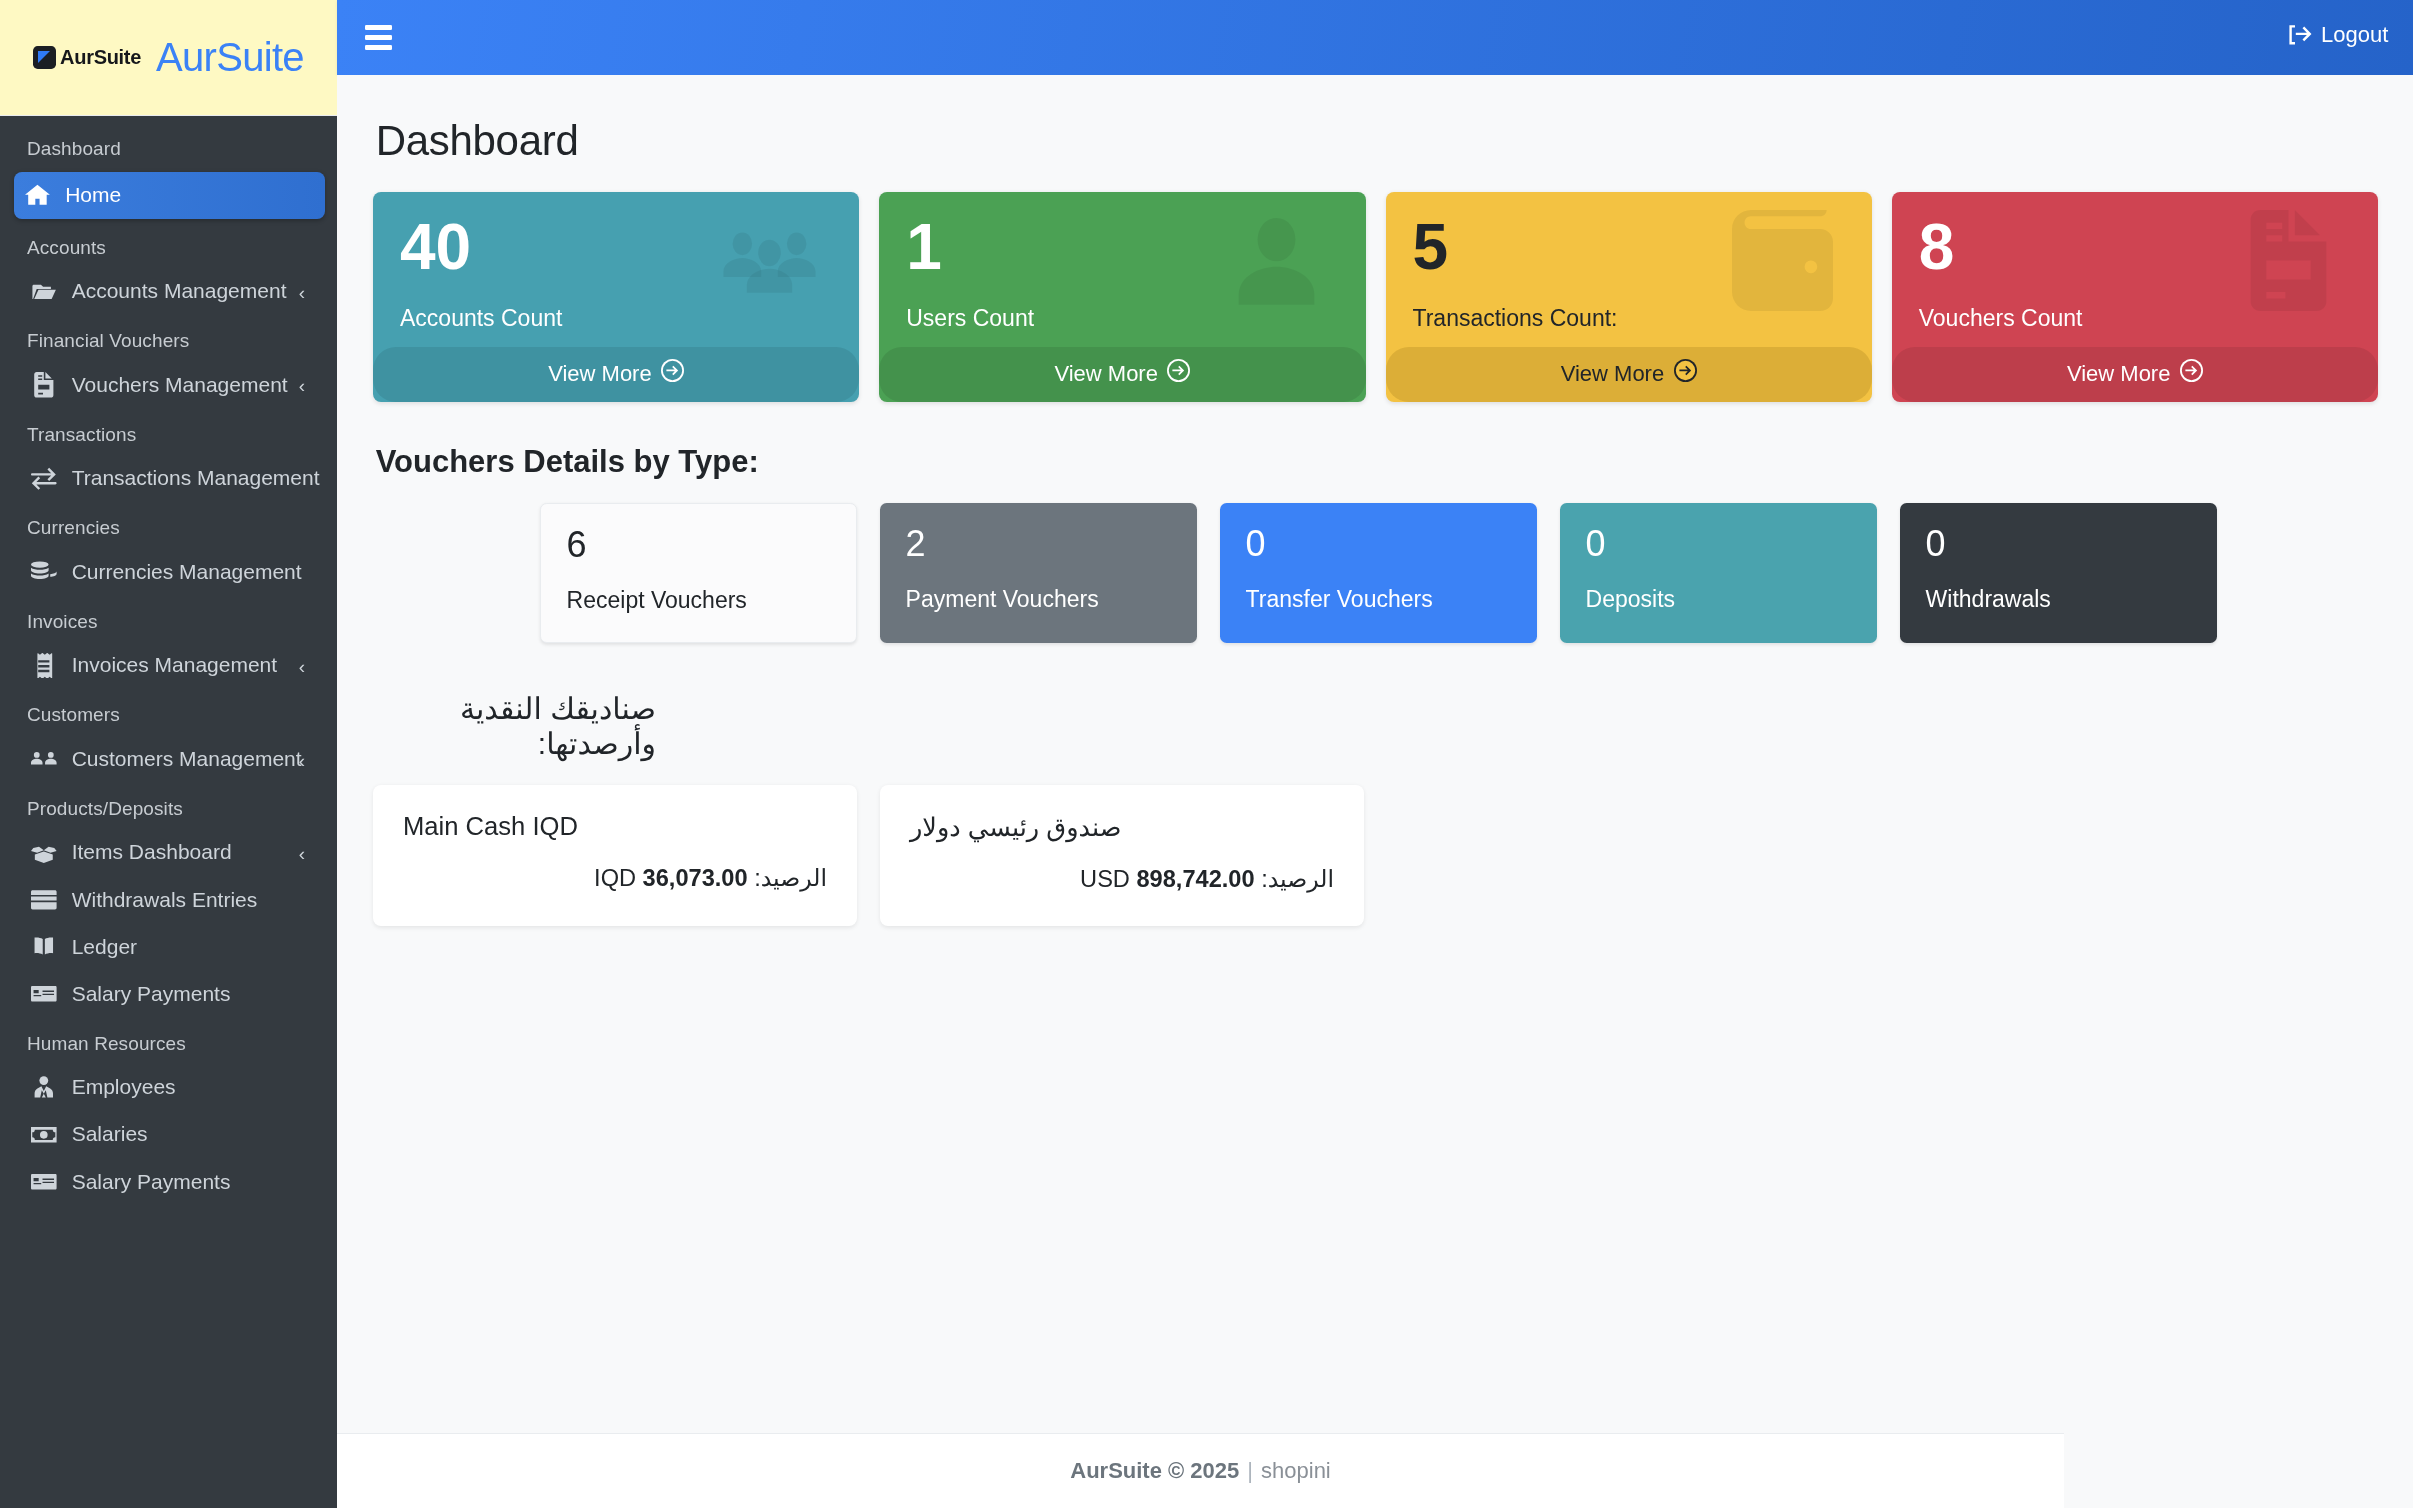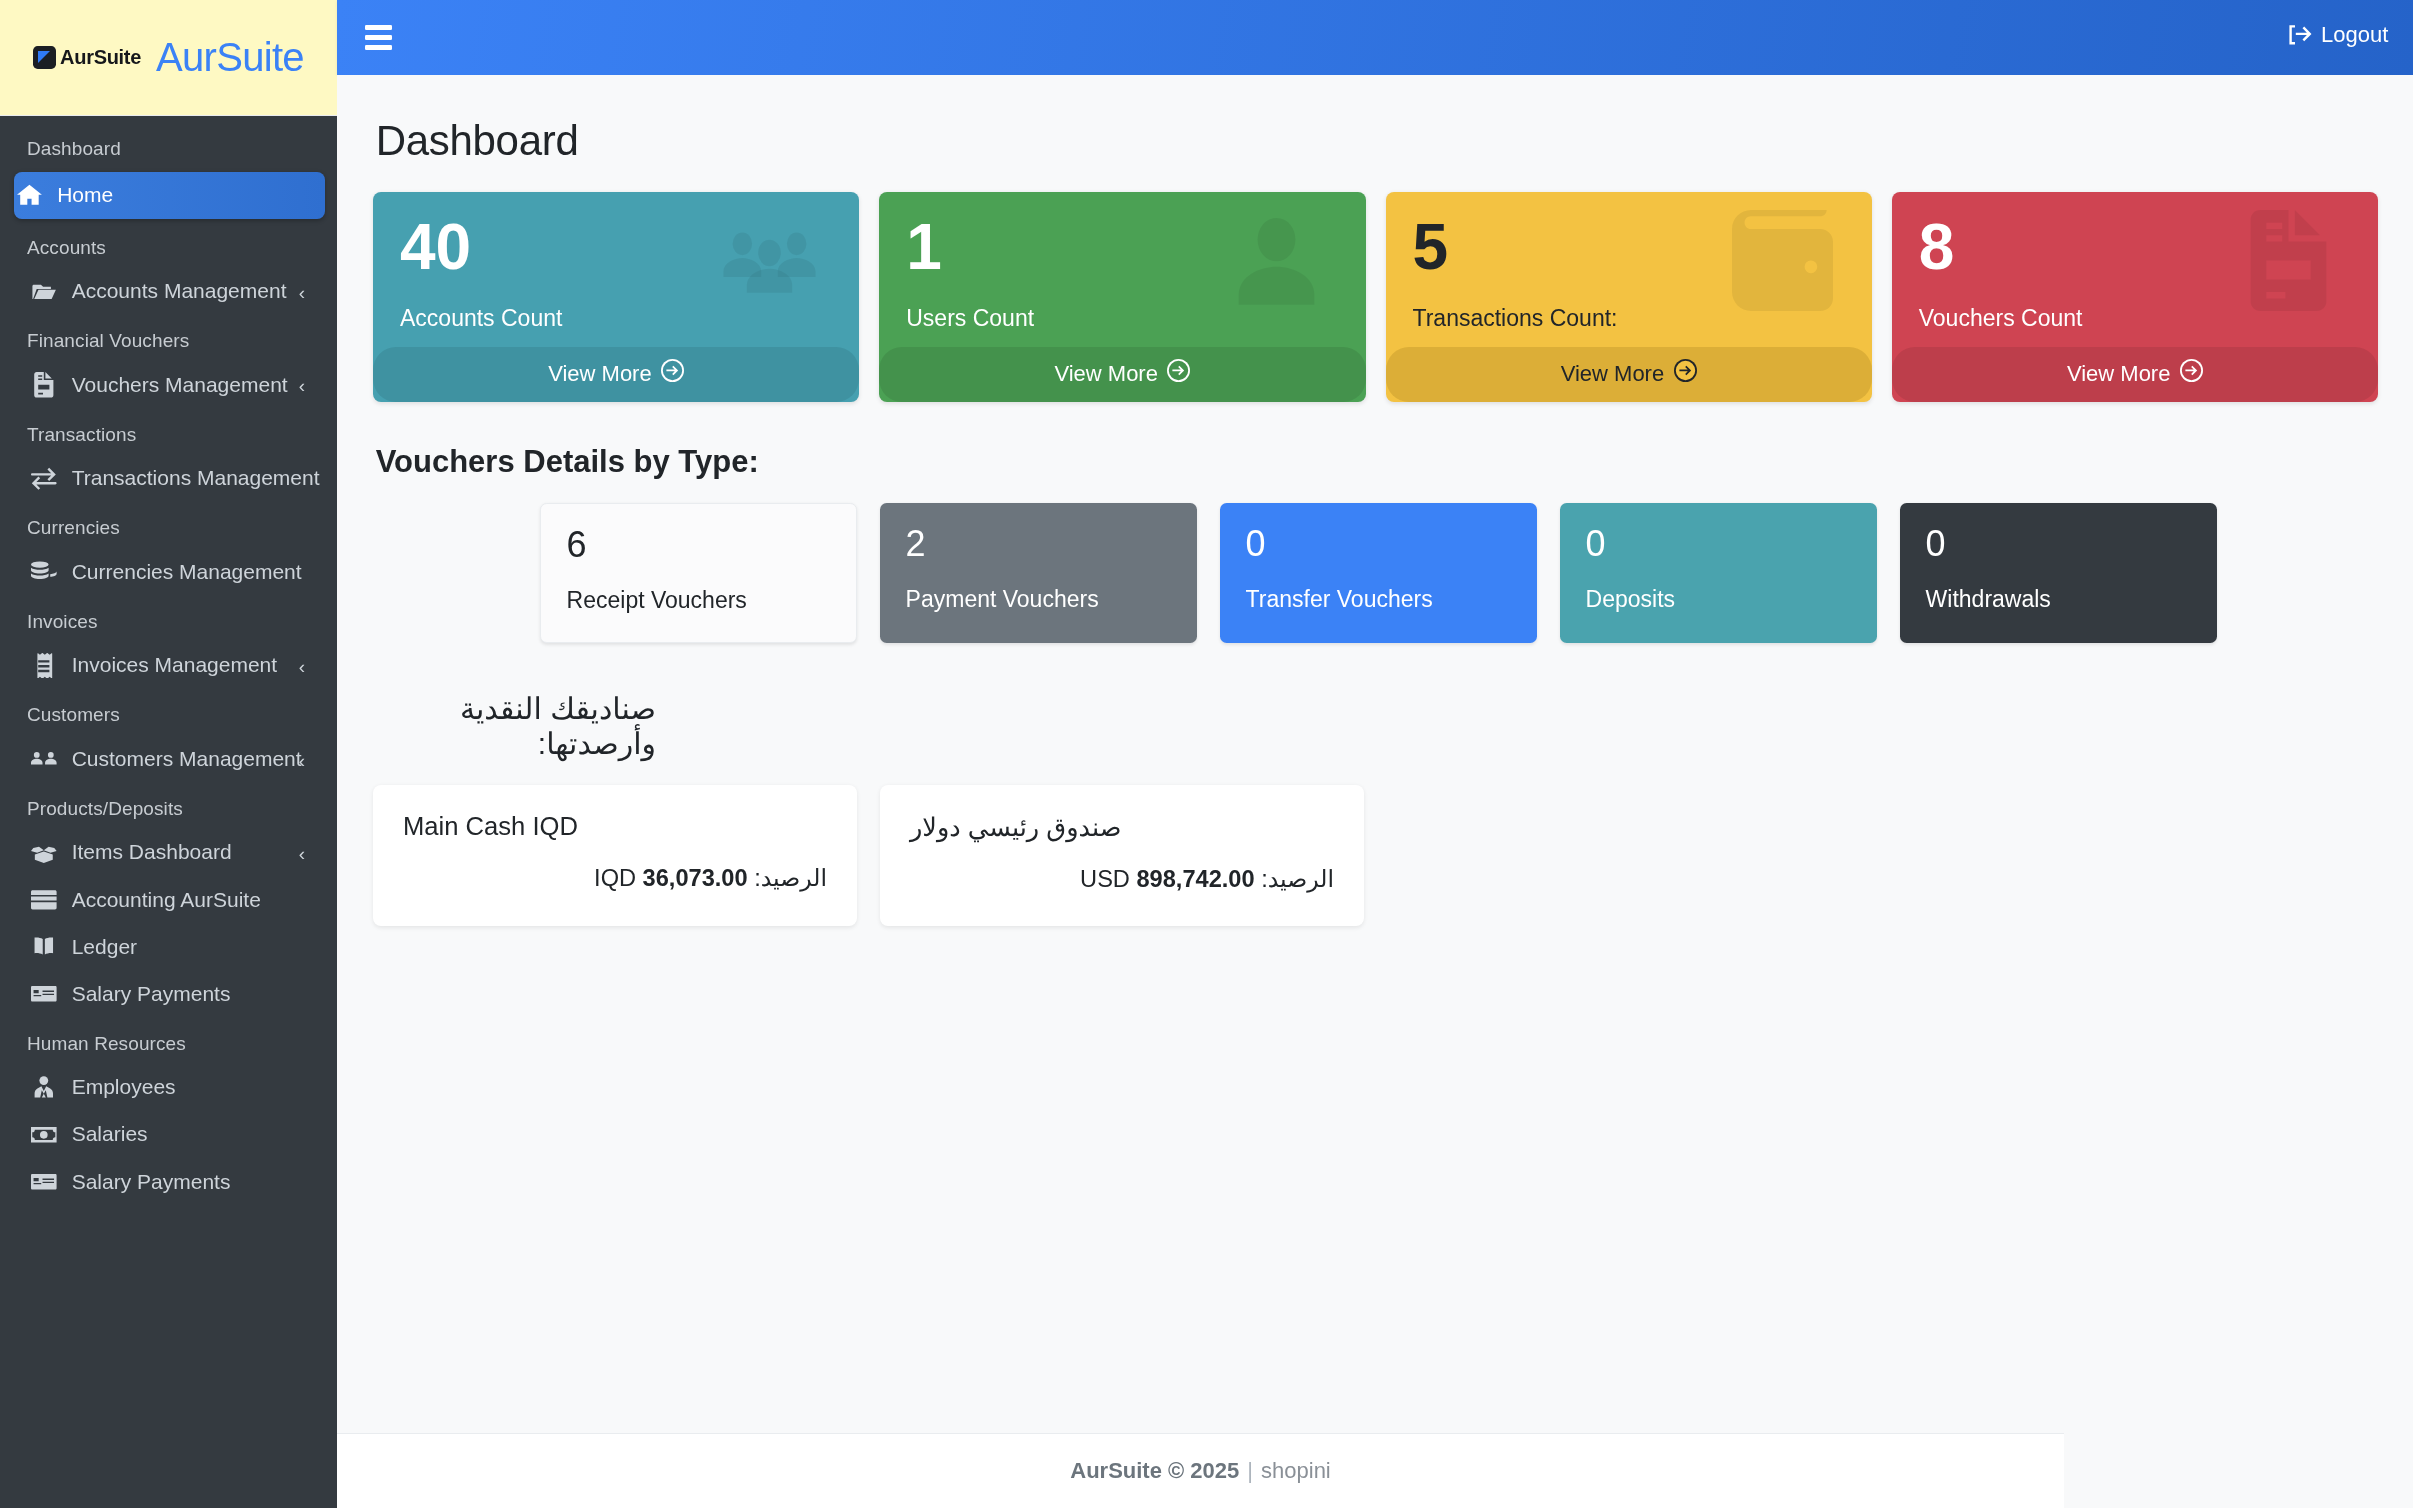--- a/index.html
+++ b/index.html
@@ -69,21 +69,21 @@
   .nav-item .ico svg { width: 25.6px; height: 25.6px; fill: #ced4da; display:block; }
   .nav-item .lbl { flex: 1 1 auto; }
   .nav-item .chev { flex: 0 0 auto; margin-left: 4px; font-size: 19px; color: #ced4da; }
   .nav-item.chev-abs .chev { position: absolute; right: 32px; top: 12px; }
 
   .nav-item.active {
     background: linear-gradient(90deg, #3b7ddd 0%, #2f6fd0 100%);
     color: #ffffff;
     border-radius: 8px;
     margin: 2.7px 12px 2.7px 13.5px;
-    padding-left: 3px;
+    padding-left: 11px;
     box-shadow: 0 1.3px 4px rgba(0,0,0,.25);
   }
   .nav-item.active .ico svg { fill: #ffffff; }
   .nav-item.active .lbl { color: #ffffff; }
 
   
   .topbar {
     position: absolute; top: 0; left: 337px;
     width: 2077px; height: 75px;
     background: linear-gradient(100deg, #3b82f6 0%, #2563c9 100%);
@@ -286,21 +286,21 @@
           </span>
           <span class="lbl">Items Dashboard</span>
           <span class="chev">‹</span>
         </div>
         <div class="nav-item">
           <span class="ico">
             <svg viewBox="0 0 512 512">
               <path d="M0 96c0-18 14-32 32-32h448c18 0 32 14 32 32v64H0V96zm0 96h512v80H0v-80zm0 112h512v112c0 18-14 32-32 32H32c-18 0-32-14-32-32V304z"></path>
             </svg>
           </span>
-          <span class="lbl">Accounting AurSuite</span>
+          <span class="lbl">Withdrawals Entries</span>
         </div>
         <div class="nav-item">
           <span class="ico">
             <svg viewBox="0 0 576 512">
               <path d="M264 80C216 50 144 40 80 48v352c64-8 136 2 184 32V80zm48 352c48-30 120-40 184-32V48c-64-8-136 2-184 32v352z"></path>
             </svg>
           </span>
           <span class="lbl">Ledger</span>
         </div>
         <div class="nav-item">

